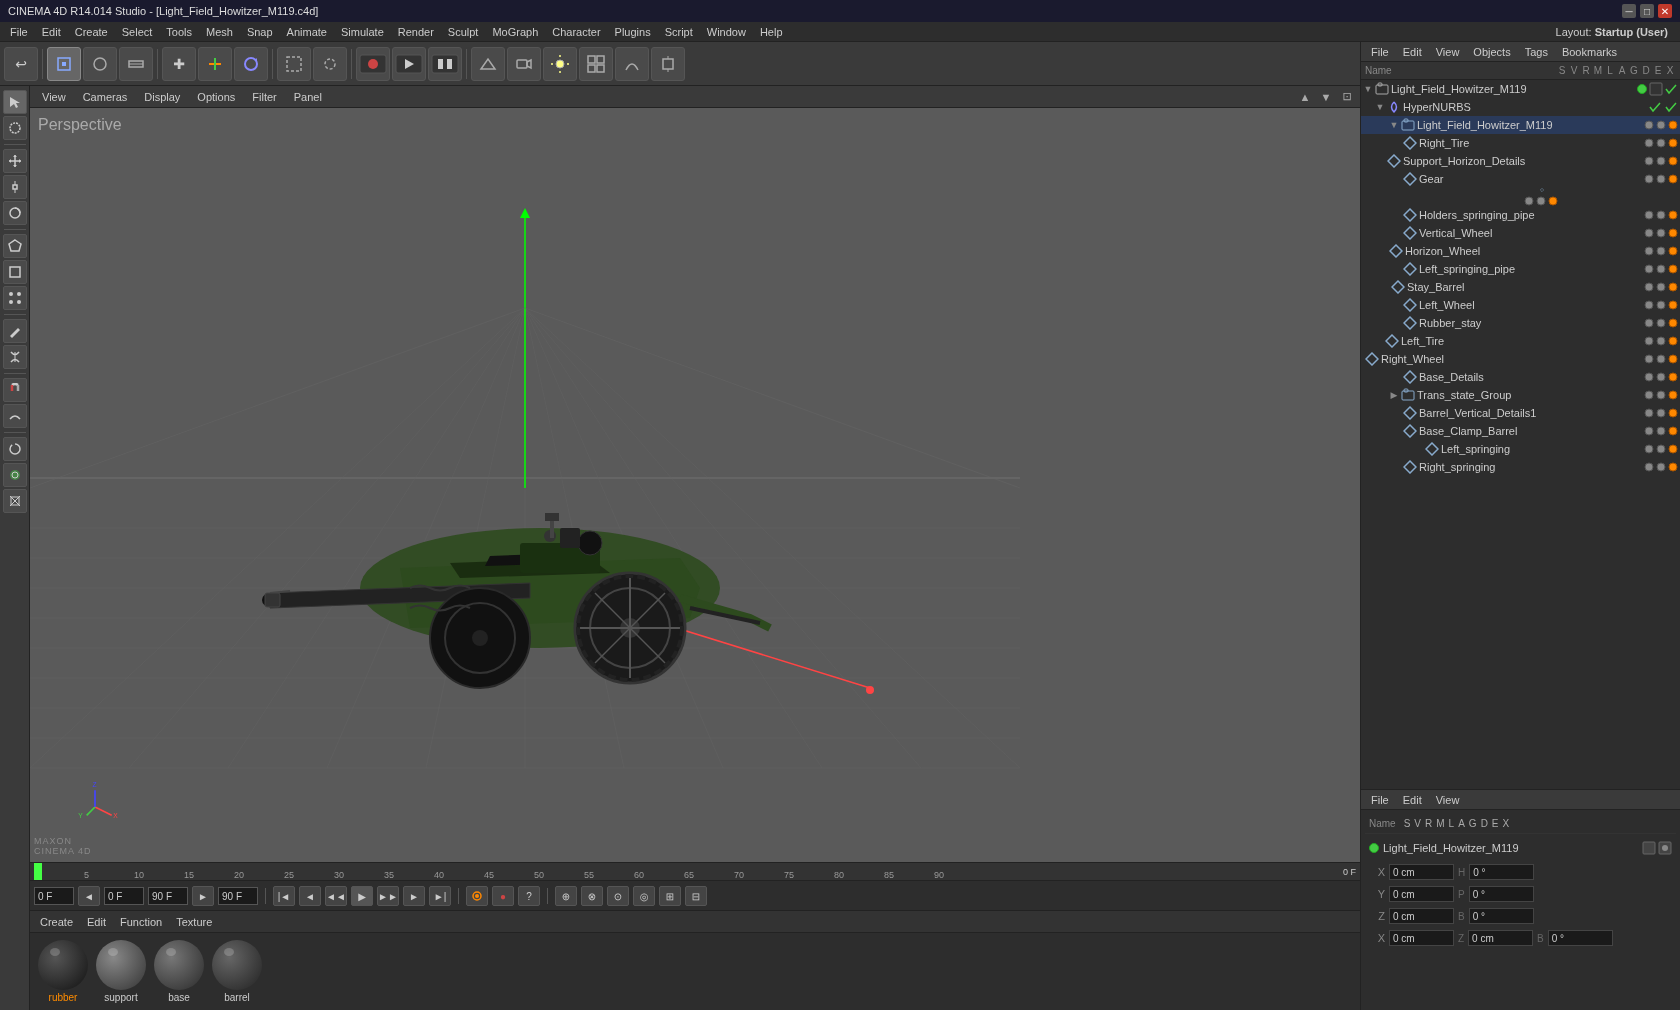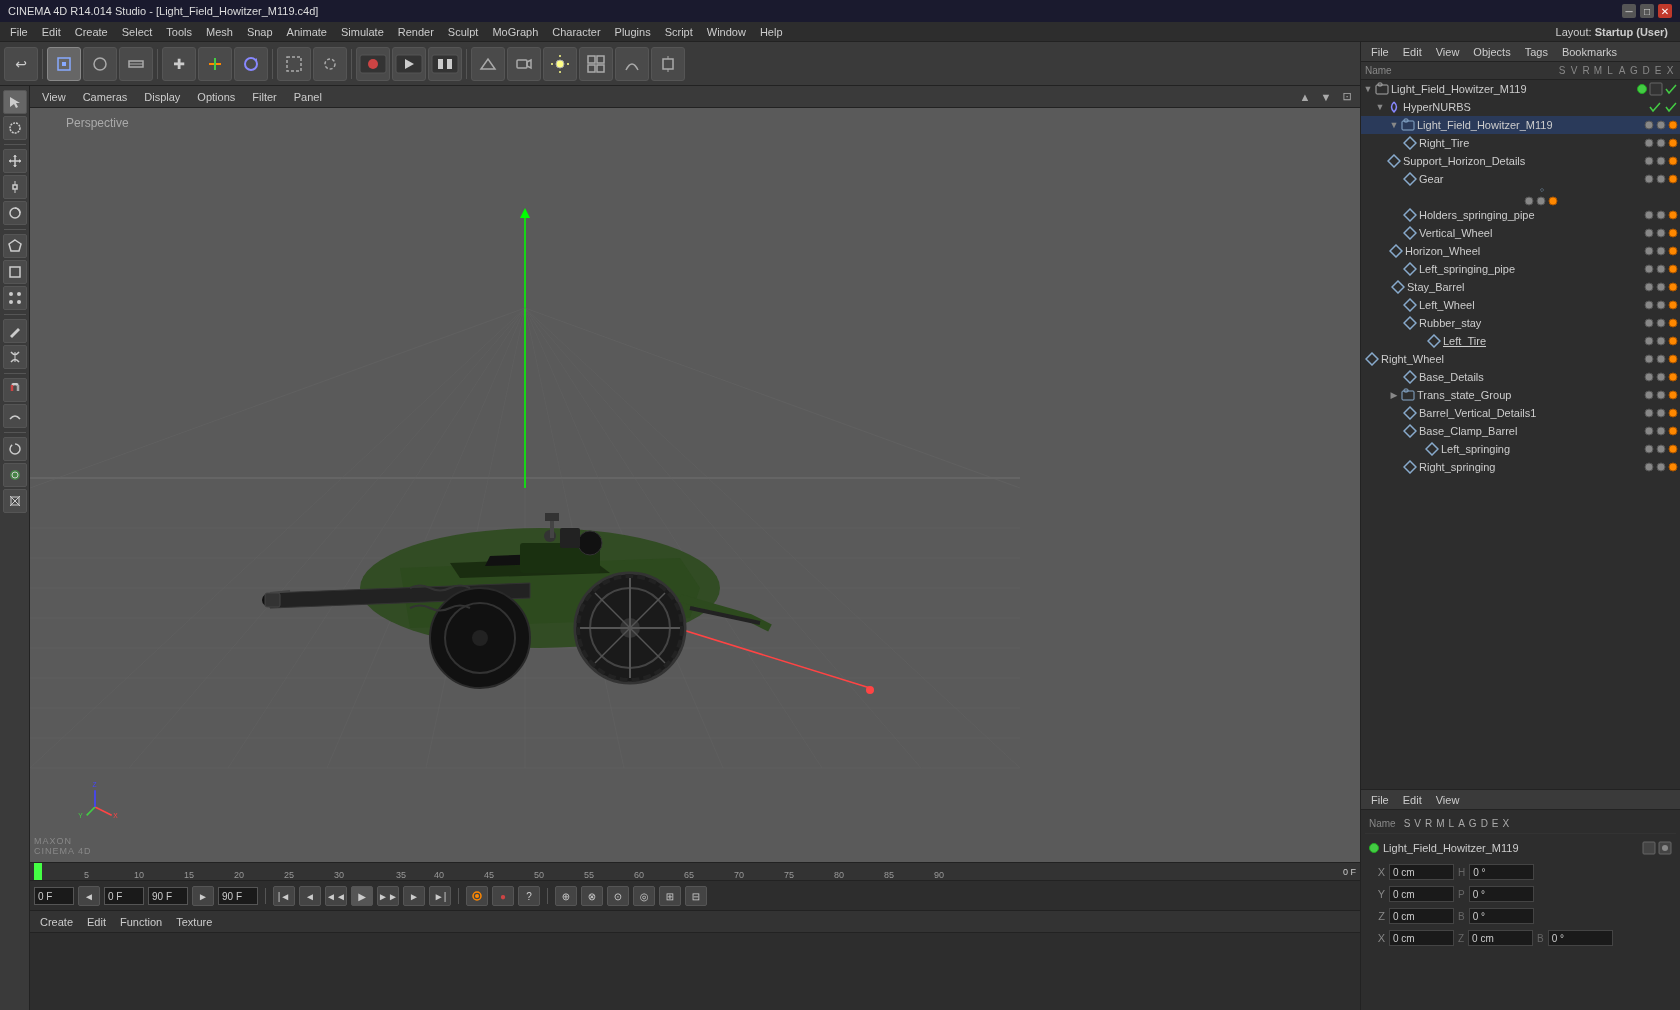--- a/index.html
+++ b/index.html
@@ -142,22 +142,21 @@
       position: relative;
       overflow: hidden;
     }
 
     
     #perspective-label {
       position: absolute;
       top: 8px;
       left: 8px;
       color: #aaa;
-      font-size: 12px;
-      margin-left: 28px;
+      font-size: 16px;
     }
 
     
     #viewport-axes {
       position: absolute;
       bottom: 30px;
       left: 40px;
       width: 50px;
       height: 50px;
     }
@@ -876,21 +875,21 @@
           <div id="timeline-ruler">
 
             <div style="position:absolute;left:4px;top:0;width:8px;height:18px;background:#4f4;z-index:2;"></div>
             <div class="ruler-mark" style="left:4px;">0</div>
             <div class="ruler-mark" style="left:54px;">5</div>
             <div class="ruler-mark" style="left:104px;">10</div>
             <div class="ruler-mark" style="left:154px;">15</div>
             <div class="ruler-mark" style="left:204px;">20</div>
             <div class="ruler-mark" style="left:254px;">25</div>
             <div class="ruler-mark" style="left:304px;">30</div>
-            <div class="ruler-mark" style="left:354px;margin-left:12px;">35</div>
+            <div class="ruler-mark" style="left:354px;">35</div>
             <div class="ruler-mark" style="left:404px;">40</div>
             <div class="ruler-mark" style="left:454px;">45</div>
             <div class="ruler-mark" style="left:504px;">50</div>
             <div class="ruler-mark" style="left:554px;">55</div>
             <div class="ruler-mark" style="left:604px;">60</div>
             <div class="ruler-mark" style="left:654px;">65</div>
             <div class="ruler-mark" style="left:704px;">70</div>
             <div class="ruler-mark" style="left:754px;">75</div>
             <div class="ruler-mark" style="left:804px;">80</div>
             <div class="ruler-mark" style="left:854px;">85</div>
@@ -933,20 +932,46 @@
           </div>
         </div>
 
         <div id="material-bar">
           <div id="material-toolbar">
             <span class="mat-btn">Create</span>
             <span class="mat-btn">Edit</span>
             <span class="mat-btn">Function</span>
             <span class="mat-btn">Texture</span>
           </div>
+          <div id="material-content">
+            <div class="material-item">
+              <div class="material-ball rubber">
+                <div style="position:absolute;top:8px;left:12px;width:10px;height:8px;border-radius:50%;background:rgba(255,255,255,0.2);"></div>
+              </div>
+              <span class="material-label active">rubber</span>
+            </div>
+            <div class="material-item">
+              <div class="material-ball support">
+                <div style="position:absolute;top:8px;left:12px;width:10px;height:8px;border-radius:50%;background:rgba(255,255,255,0.2);"></div>
+              </div>
+              <span class="material-label">support</span>
+            </div>
+            <div class="material-item">
+              <div class="material-ball base">
+                <div style="position:absolute;top:8px;left:12px;width:10px;height:8px;border-radius:50%;background:rgba(255,255,255,0.2);"></div>
+              </div>
+              <span class="material-label">base</span>
+            </div>
+            <div class="material-item">
+              <div class="material-ball barrel">
+                <div style="position:absolute;top:8px;left:12px;width:10px;height:8px;border-radius:50%;background:rgba(255,255,255,0.2);"></div>
+              </div>
+              <span class="material-label">barrel</span>
+            </div>
+          </div>
         </div>
 
       </div>
     </div>
   </div>
 
   <div id="right-panel">
 
     <div id="obj-manager">
       <div id="obj-manager-header">
@@ -1211,21 +1236,21 @@
                   <circle cx="5" cy="5" r="4" fill="#888" stroke="#555"></circle>
                 </svg>
         <svg width="10" height="10" viewBox="0 0 10 10">
                   <circle cx="5" cy="5" r="4" fill="#888" stroke="#555"></circle>
                 </svg>
         <svg width="10" height="10" viewBox="0 0 10 10">
                   <circle cx="5" cy="5" r="4" fill="#f80" stroke="#a50"></circle>
                 </svg>
       </div>
     </div>
-            <div class="obj-item" style="padding-left: 66px; text-decoration: underline;">
+            <div class="obj-item" style="padding-left: 24px;">
       <svg width="14" height="14" viewBox="0 0 14 14">
         <polygon points="7,1 13,7 7,13 1,7" fill="none" stroke="#88aacc" stroke-width="1.5"></polygon>
       </svg>
       <span class="obj-name">Left_Tire</span>
       <div class="obj-dots">
         <svg width="10" height="10" viewBox="0 0 10 10">
                   <circle cx="5" cy="5" r="4" fill="#888" stroke="#555"></circle>
                 </svg>
         <svg width="10" height="10" viewBox="0 0 10 10">
                   <circle cx="5" cy="5" r="4" fill="#888" stroke="#555"></circle>

